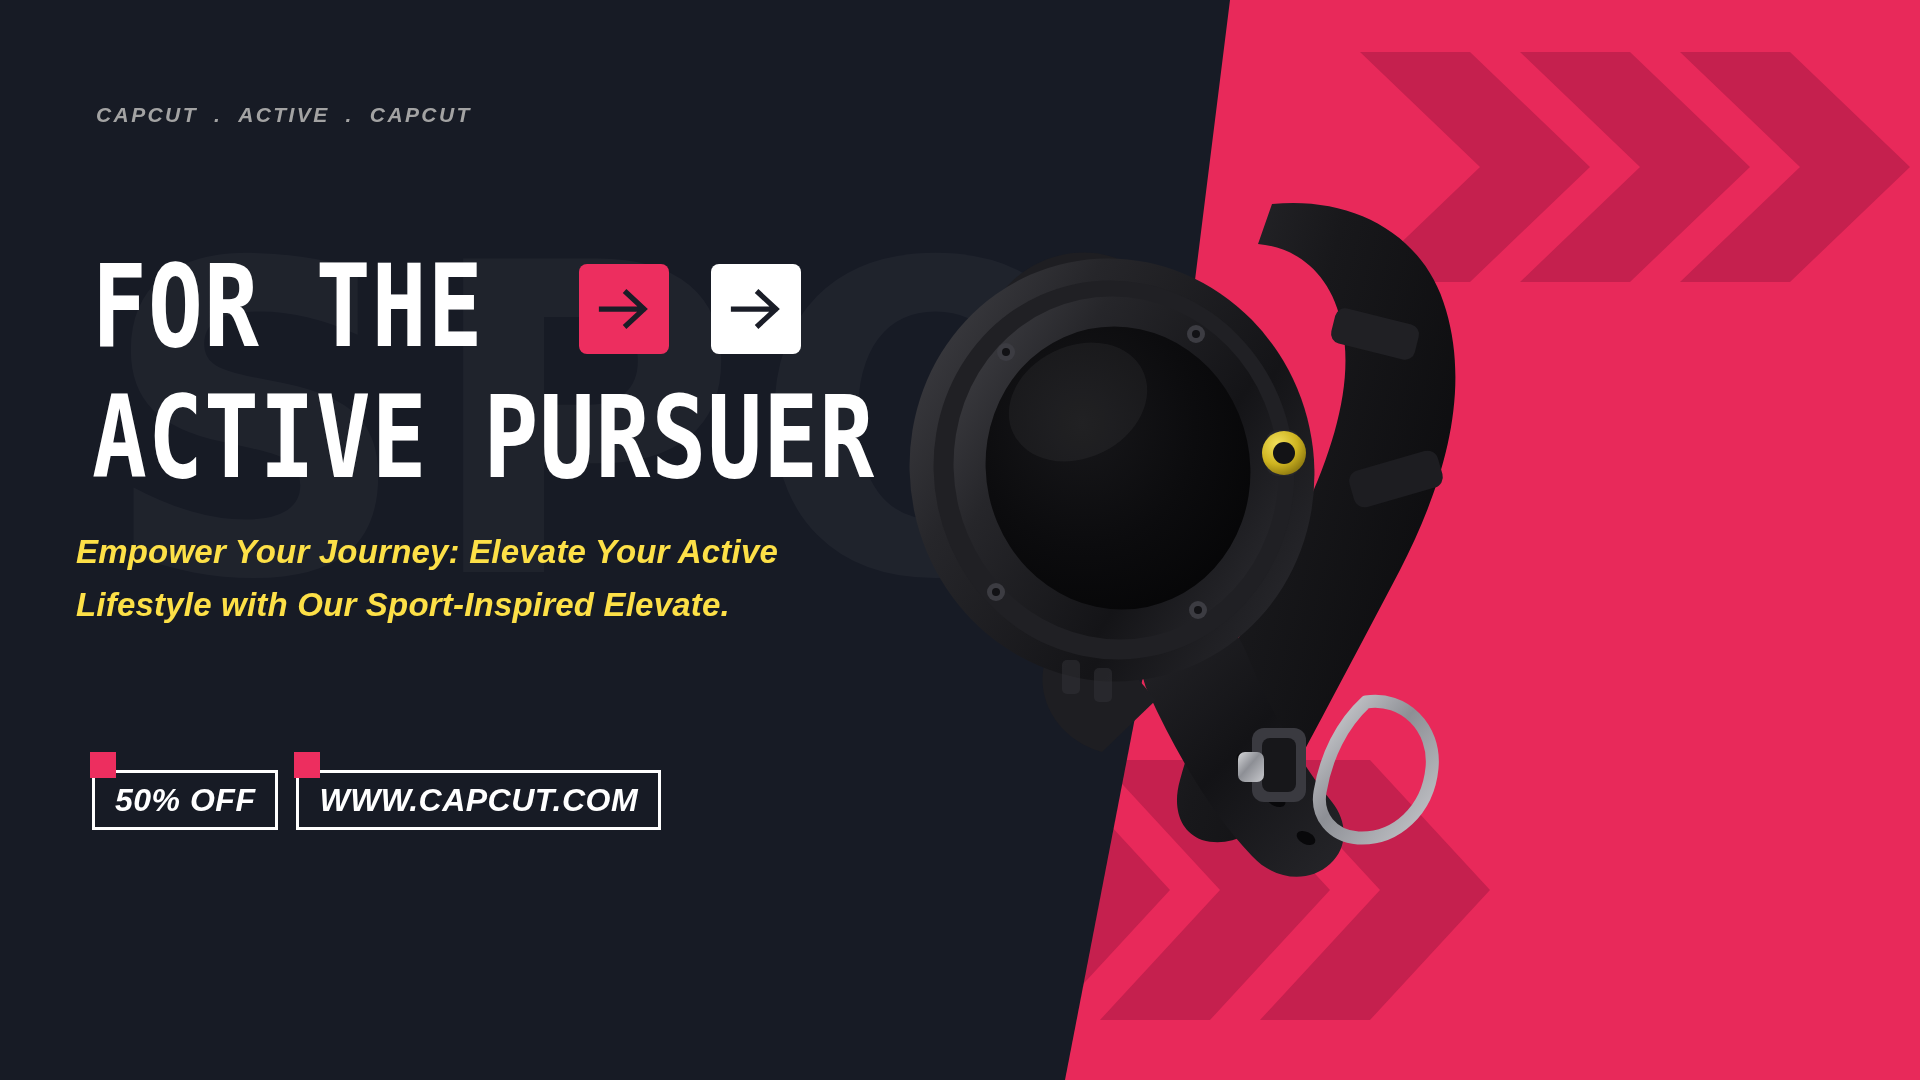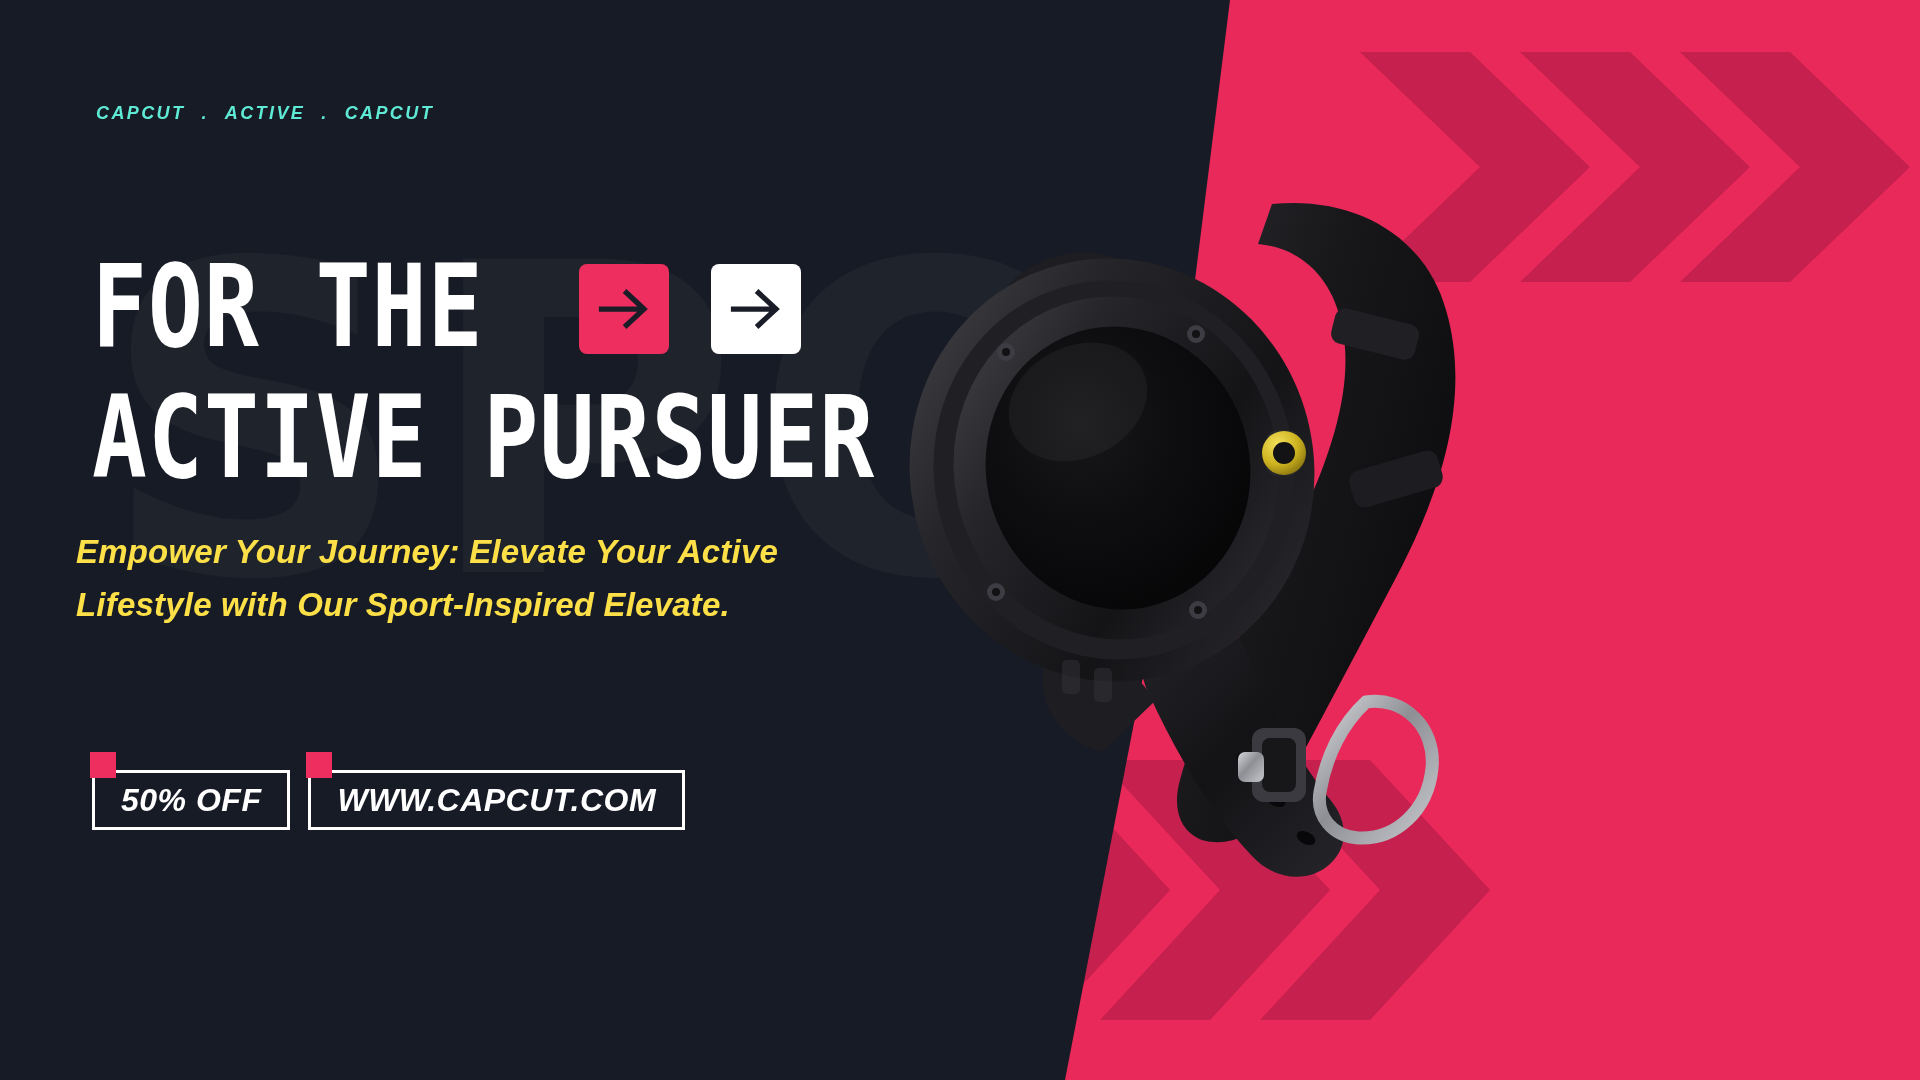--- a/index.html
+++ b/index.html
@@ -48,22 +48,22 @@
     opacity:.030;
     line-height:.9;
     white-space:nowrap;
     user-select:none;
   }
 
   
   .nav {
     position:absolute; left:96px; top:103px;
     display:flex; align-items:center; gap:0;
-    font-size:18px; font-weight:bold; font-style:italic;
-    letter-spacing:2.4px; color:#5eead4;
+    font-size:21px; font-weight:bold; font-style:italic;
+    letter-spacing:2.4px; color:#a3a3a3;
   }
   .nav span.item { white-space:nowrap; }
   .nav span.dot { padding:0 16px; }
 
   
   .headline {
     position:absolute; left:92px; top:262px;
     width:900px;
   }
   .hl-row { display:flex; align-items:center; }
@@ -111,21 +111,21 @@
   
   .badges {
     position:absolute; left:92px; bottom:250px;
     display:flex; align-items:center; gap:18px;
   }
   .badge {
     position:relative;
     border:3px solid #ffffff;
     height:60px;
     display:flex; align-items:center; justify-content:center;
-    padding:0 26px;
+    padding:0 20px;
   }
   .badge .corner {
     position:absolute;
     left:-5px; top:-21px;
     width:26px; height:26px;
     background:#ed2e5f;
   }
   .badge .txt {
     font-size:32px;
     font-weight:bold;

